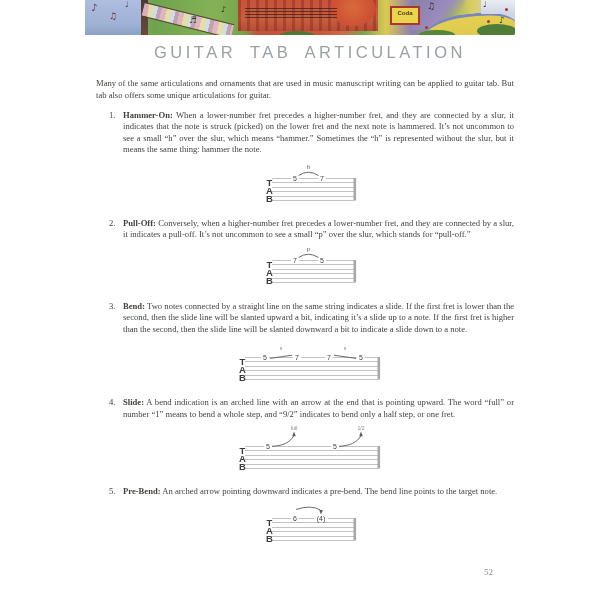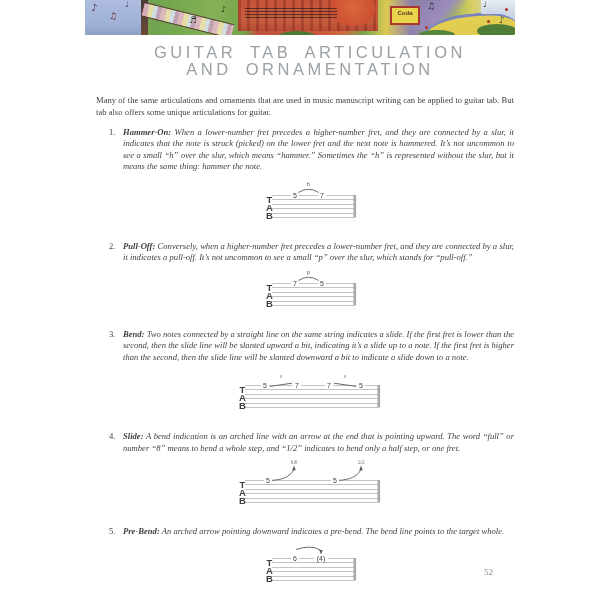--- a/index.html
+++ b/index.html
@@ -33,25 +33,25 @@
     background:linear-gradient(180deg,#e3cf52 0%,#dec84e 100%);border-top:3px solid #7a84c0;transform:rotate(-6deg);}
   .art-skyright{left:396px;top:0;width:34px;height:14px;background:linear-gradient(180deg,#e9edf4,#ccd6e6);}
   .art-bush{left:392px;top:24px;width:40px;height:14px;border-radius:50%;background:#4f7c37;box-shadow:-60px 4px 0 -2px #55863b,-200px 6px 0 -1px #4c7a34;}
   .art-dot{width:3px;height:3px;border-radius:50%;background:#b03226;}
   .art .note{font-family:"DejaVu Sans",sans-serif;line-height:1;position:absolute;}
   
   .title{margin-top:9px;text-align:center;padding-left:20px;
     font-family:"Liberation Sans",sans-serif;font-weight:300;color:#9aa0a4;
     font-size:16.5px;line-height:17px;letter-spacing:3.5px;word-spacing:6px;}
   
-  .content{width:418px;margin:16px 0 0 96px;}
+  .content{width:418px;margin:10px 0 0 96px;}
   .intro{margin-top:17px;font-size:8.6px;line-height:11.5px;text-align:justify;}
   .item{margin-left:13px;display:flex;font-size:8.6px;line-height:11.5px;}
   .item .num{flex:0 0 14px;}
-  .item .body{flex:1;text-align:justify;font-style:italic;}
+  .item .body{flex:1;text-align:justify;}
   .item .body b{font-weight:bold;}
   .m1{margin-top:6px;}  .m2{margin-top:9px;}  .m3{margin-top:11px;}
   .m4{margin-top:9px;}  .m5{margin-top:8px;}
   
   .figwrap{text-align:center;margin-left:26px;}
   .f1{margin-top:6px;} .f2{margin-top:3px;} .f3{margin-top:6px;}
   .f4{margin-top:4px;} .f5{margin-top:2px;}
   svg text{font-family:"Liberation Sans",sans-serif;}
   .tabletter{font-size:9.5px;font-weight:bold;fill:#3c3c3c;}
   .fret{font-size:7px;fill:#3c3c3c;}
@@ -86,21 +86,20 @@
   <span class="note" style="left:136px;top:6px;font-size:8px;color:#233018;">♪</span>
   <span class="note" style="left:342px;top:2px;font-size:9px;color:#2b2b2b;">♫</span>
   <span class="note" style="left:398px;top:1px;font-size:8px;color:#33312c;">♩</span>
   <span class="note" style="left:414px;top:16px;font-size:9px;color:#2e3a24;">♪</span>
 </div>
 
 <div style="height:35px;"></div>
 
 <div class="title">
   <div>GUITAR TAB ARTICULATION</div>
-  <div>AND ORNAMENTATION</div>
 </div>
 
 <div class="content">
 
   <p class="intro">Many of the same articulations and ornaments that are used in music manuscript writing can be applied to guitar tab. But tab also offers some unique articulations for guitar.</p>
 
   <div class="item m1">
     <span class="num">1.</span>
     <span class="body"><b>Hammer-On:</b> <span>When a lower-number fret precedes a higher-number fret, and they are connected by a slur, it indicates that the note is struck (picked) on the lower fret and the next note is hammered. It’s not uncommon to see a small “h” over the slur, which means “hammer.” Sometimes the “h” is represented without the slur, but it means the same thing: hammer the note.</span></span>
   </div>
@@ -194,21 +193,21 @@
     <line class="inkline" x1="96" y1="14.2" x2="118" y2="17.4"></line>
     <text class="tinylabel" x="43" y="9" text-anchor="middle">s</text>
     <text class="tinylabel" x="107" y="9" text-anchor="middle">s</text>
   </svg>
 </div>
 
 <div class="content">
 
   <div class="item m4">
     <span class="num">4.</span>
-    <span class="body"><b>Slide:</b> <span>A bend indication is an arched line with an arrow at the end that is pointing upward. The word “full” or number “8” means to bend a whole step, and “1/2” indicates to bend only a half step, or one fret.</span></span>
+    <span class="body"><b>Slide:</b> <span>A bend indication is an arched line with an arrow at the end that is pointing upward. The word “full” or number “1” means to bend a whole step, and “9/2” indicates to bend only a half step, or one fret.</span></span>
   </div>
 </div>
 
 <div class="figwrap f4">
   <svg width="150" height="48" viewBox="0 0 150 48">
     <g shape-rendering="crispEdges">
       <line class="staffline" x1="7" y1="22" x2="140" y2="22"></line>
         <line class="staffline" x1="7" y1="26.5" x2="140" y2="26.5"></line>
       <line class="staffline" x1="7" y1="31" x2="140" y2="31"></line>
         <line class="staffline" x1="7" y1="35.5" x2="140" y2="35.5"></line>
@@ -229,21 +228,21 @@
     <path class="inkline" d="M 101 22.3 C 111 21.8 119 19 123 11.5"></path>
     <polygon points="121.2,12.3 124.8,12.3 123,7.4" fill="#5a5a5a"></polygon>
     <text class="tinylabel" x="123" y="5.5" text-anchor="middle">1/2</text>
   </svg>
 </div>
 
 <div class="content">
 
   <div class="item m5">
     <span class="num">5.</span>
-    <span class="body"><b>Pre-Bend:</b> <span>An arched arrow pointing downward indicates a pre-bend. The bend line points to the target whole.</span></span>
+    <span class="body"><b>Pre-Bend:</b> <span>An arched arrow pointing downward indicates a pre-bend. The bend line points to the target note.</span></span>
   </div>
 </div>
 
 <div class="figwrap f5">
   <svg width="96" height="44" viewBox="0 0 96 44">
     <g shape-rendering="crispEdges">
       <line class="staffline" x1="7" y1="18" x2="89" y2="18"></line>
         <line class="staffline" x1="7" y1="22.5" x2="89" y2="22.5"></line>
       <line class="staffline" x1="7" y1="27" x2="89" y2="27"></line>
         <line class="staffline" x1="7" y1="31.5" x2="89" y2="31.5"></line>

